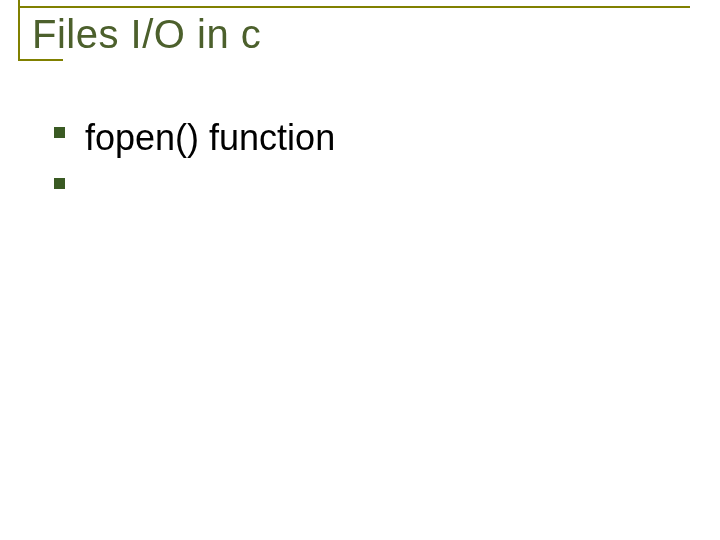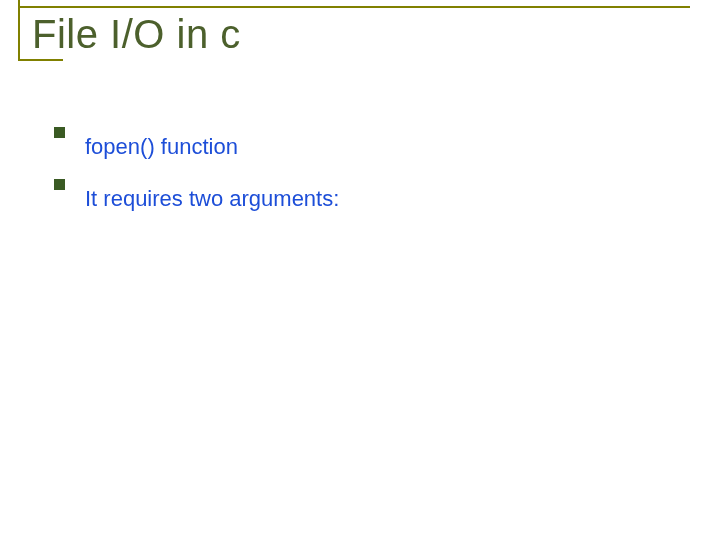--- a/index.html
+++ b/index.html
@@ -71,55 +71,53 @@
   }
   .bullet {
     width: 11px;
     height: 11px;
     background: #3a5a23; 
     margin-top: 12px;
     margin-right: 20px;
     flex: 0 0 auto;
   }
   .btxt {
-    font-size: 22px;
-    color: #1d4ed8;
+    font-size: 36px;
+    color: #000000;
     line-height: 1.25;
-    margin-top: 18px;
   }
   .indent {
     margin-left: 31px; 
     font-size: 28px;
     color: #000000;
     line-height: 1.3;
     margin-bottom: 4px;
   }
 </style>
 </head>
 <body>
 
 <div class="slide">
 
   <div class="title-wrap">
     <div class="title-line-top"></div>
-    <div class="title-text">File I/O in c</div>
+    <div class="title-text">Files I/O in c</div>
     <div class="title-line-bottom-wrap">
       <div class="title-line-vert"></div>
       <div class="title-line-bottom"></div>
     </div>
   </div>
 
   <div class="body">
 
     <div class="row">
       <div class="bullet"></div>
       <div class="btxt">fopen() function</div>
     </div>
 
     <div class="row">
       <div class="bullet"></div>
-      <div class="btxt">It requires two arguments:</div>
     </div>
 
 
   </div>
 
 </div>
 
 </body></html>

